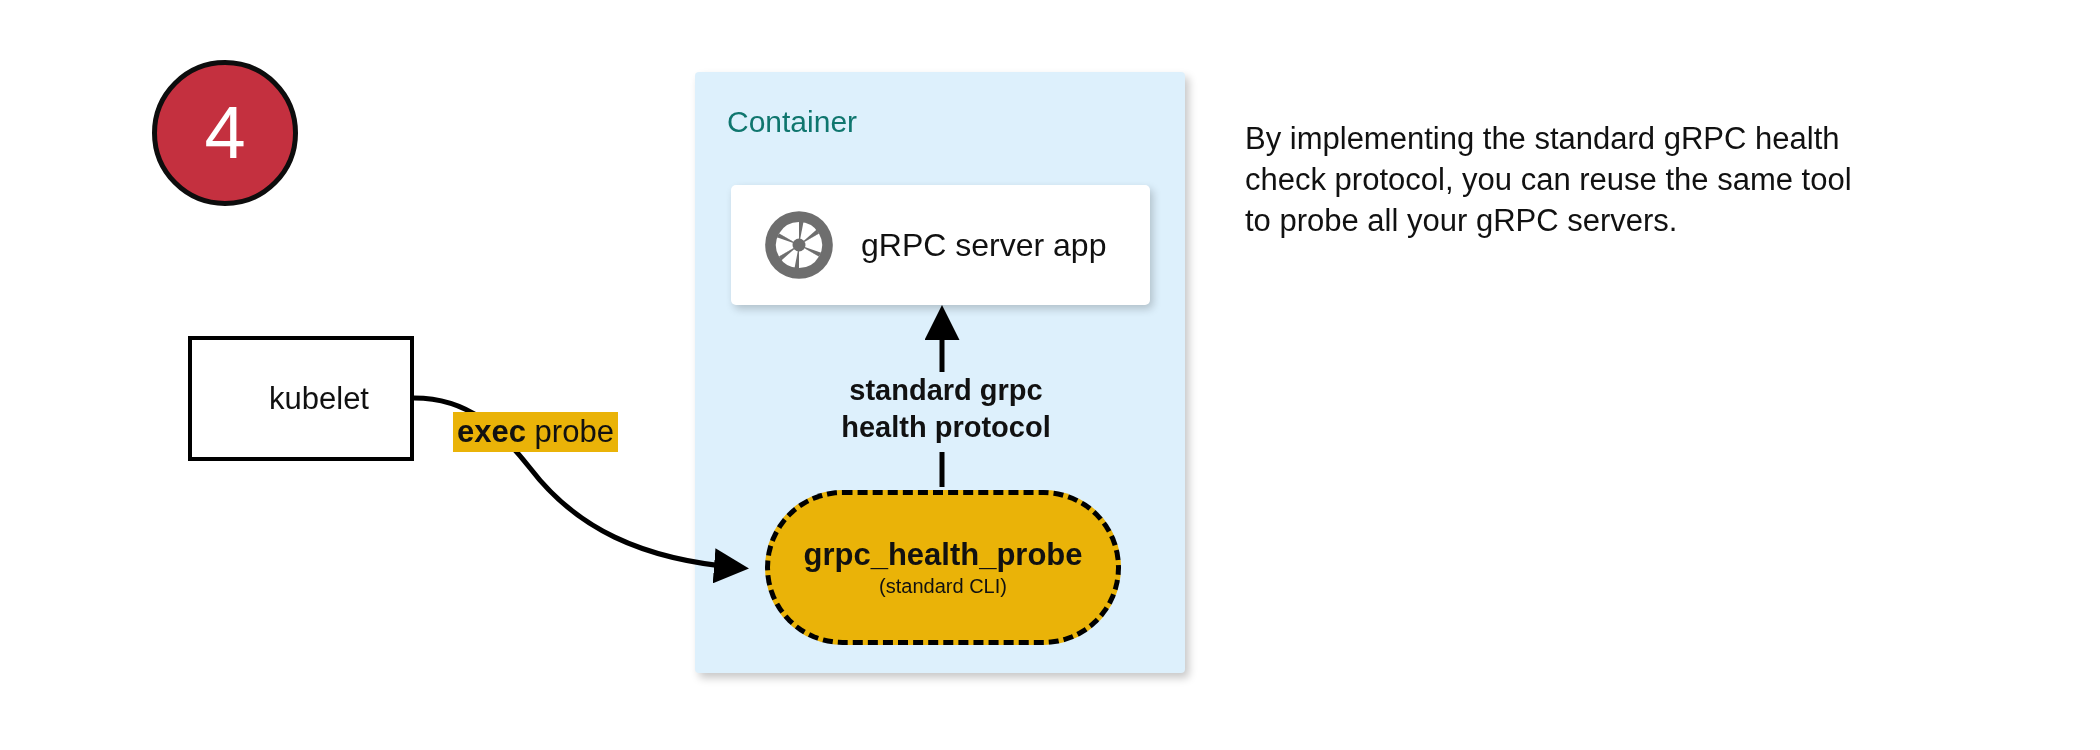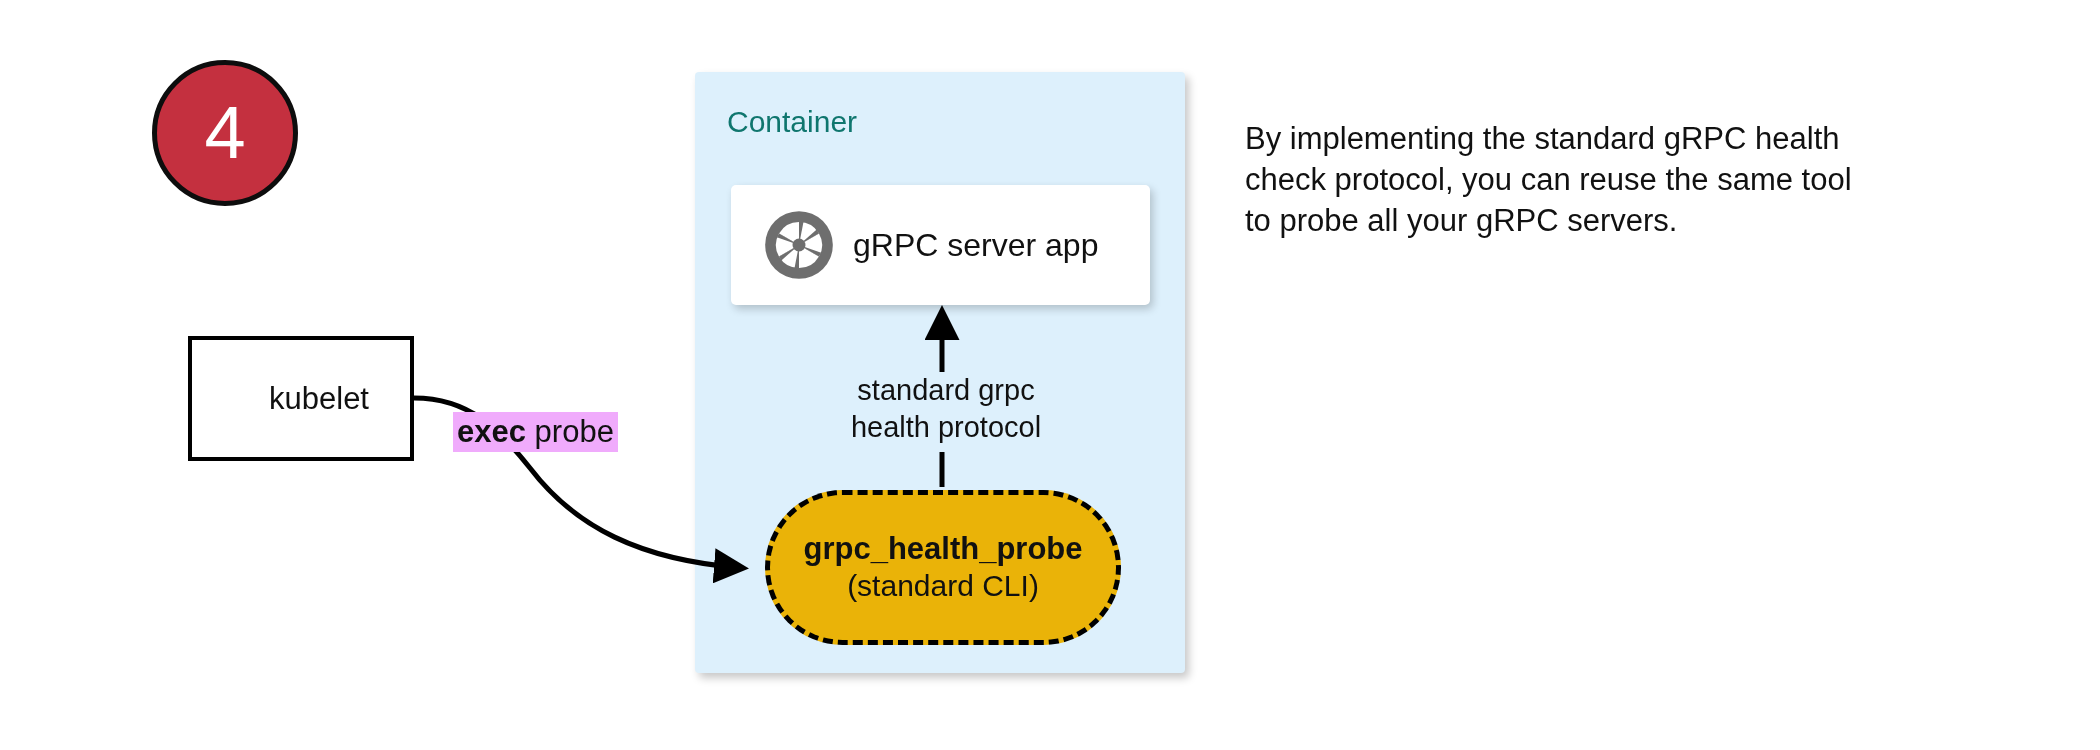--- a/index.html
+++ b/index.html
@@ -56,21 +56,21 @@
     box-shadow:3px 4px 8px rgba(0,0,0,0.20);
     display:flex;align-items:center;
   }
   .app-card .icon-wrap{
     margin-left:32px;
     width:72px;height:72px;
     flex:0 0 auto;
     display:block;
   }
   .app-card .app-label{
-    margin-left:18px;
+    margin-left:26px;
     font-size:32px;
     color:#111111;
     white-space:nowrap;
   }
 
   
   .kubelet-box{
     position:absolute;
     left:188px; top:336px;
     width:226px; height:125px;
@@ -83,59 +83,60 @@
     font-size:31px;color:#111111;white-space:nowrap;
   }
 
   
   .exec-label{
     position:absolute;
     left:453px; top:412px;
     font-size:31px;
     color:#111111;
     white-space:nowrap;
-    background:#f0abfc;
+    background:#eab308;
     padding:2px 4px;
     z-index:6;
     text-align:center;
   }
   .exec-label .b{font-weight:bold;}
 
   
   .protocol-label{
     position:absolute;
     left:838px; top:372px;
     width:216px;
     text-align:center;
     font-size:29px;
     line-height:1.26;
     color:#111111;
     background:#ddf0fc;
     z-index:6;
+    font-weight:bold;
   }
 
   
   .probe-node{
     position:absolute;
     left:765px; top:490px;
     width:356px; height:155px;
     background:#fce9b0;
     border:5px dashed #000000;
     border-radius:78px;
     box-sizing:border-box;
     display:flex;flex-direction:column;
     align-items:center;justify-content:center;
     z-index:5;
   }
   .probe-node .probe-title{
     font-size:31px;font-weight:bold;color:#111111;white-space:nowrap;
     line-height:1.2;
   }
   .probe-node .probe-sub{
-    font-size:30px;color:#111111;white-space:nowrap;line-height:1.25;
+    font-size:20px;color:#111111;white-space:nowrap;line-height:1.25;
   }
 
   
   .caption{
     position:absolute;
     left:1245px; top:118px;
     width:620px;
     font-size:31px;
     line-height:1.33;
     color:#111111;

